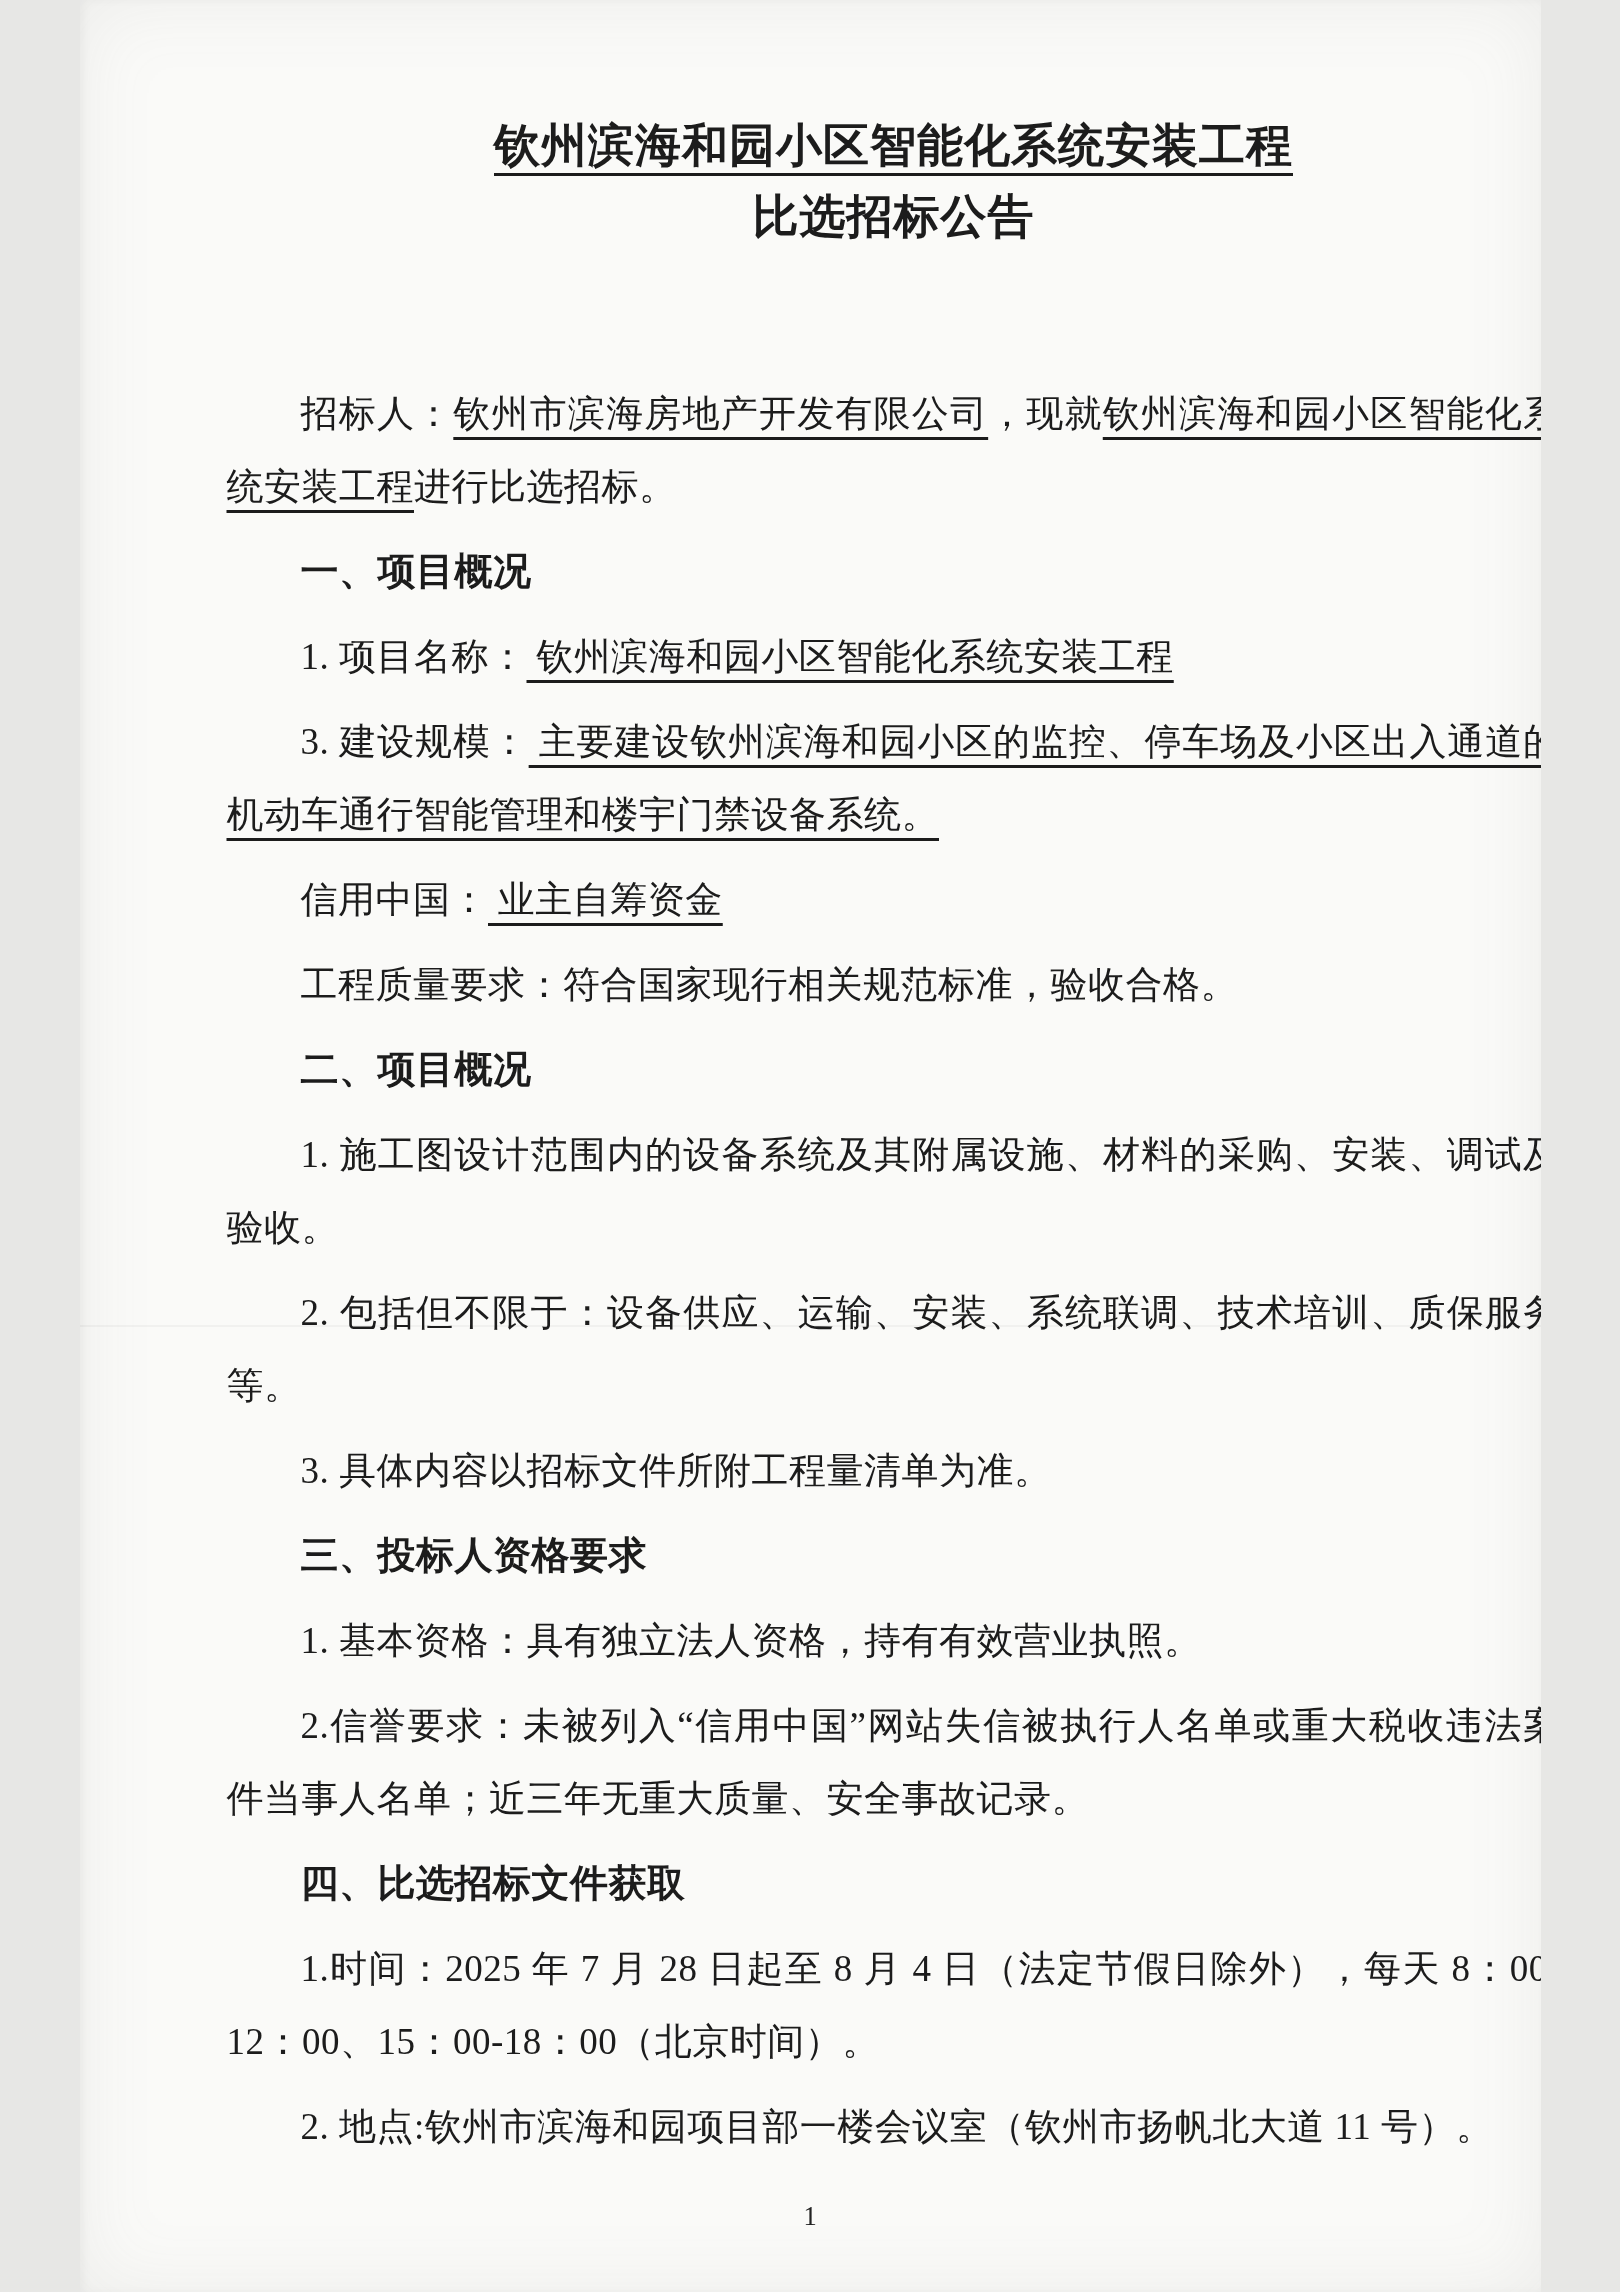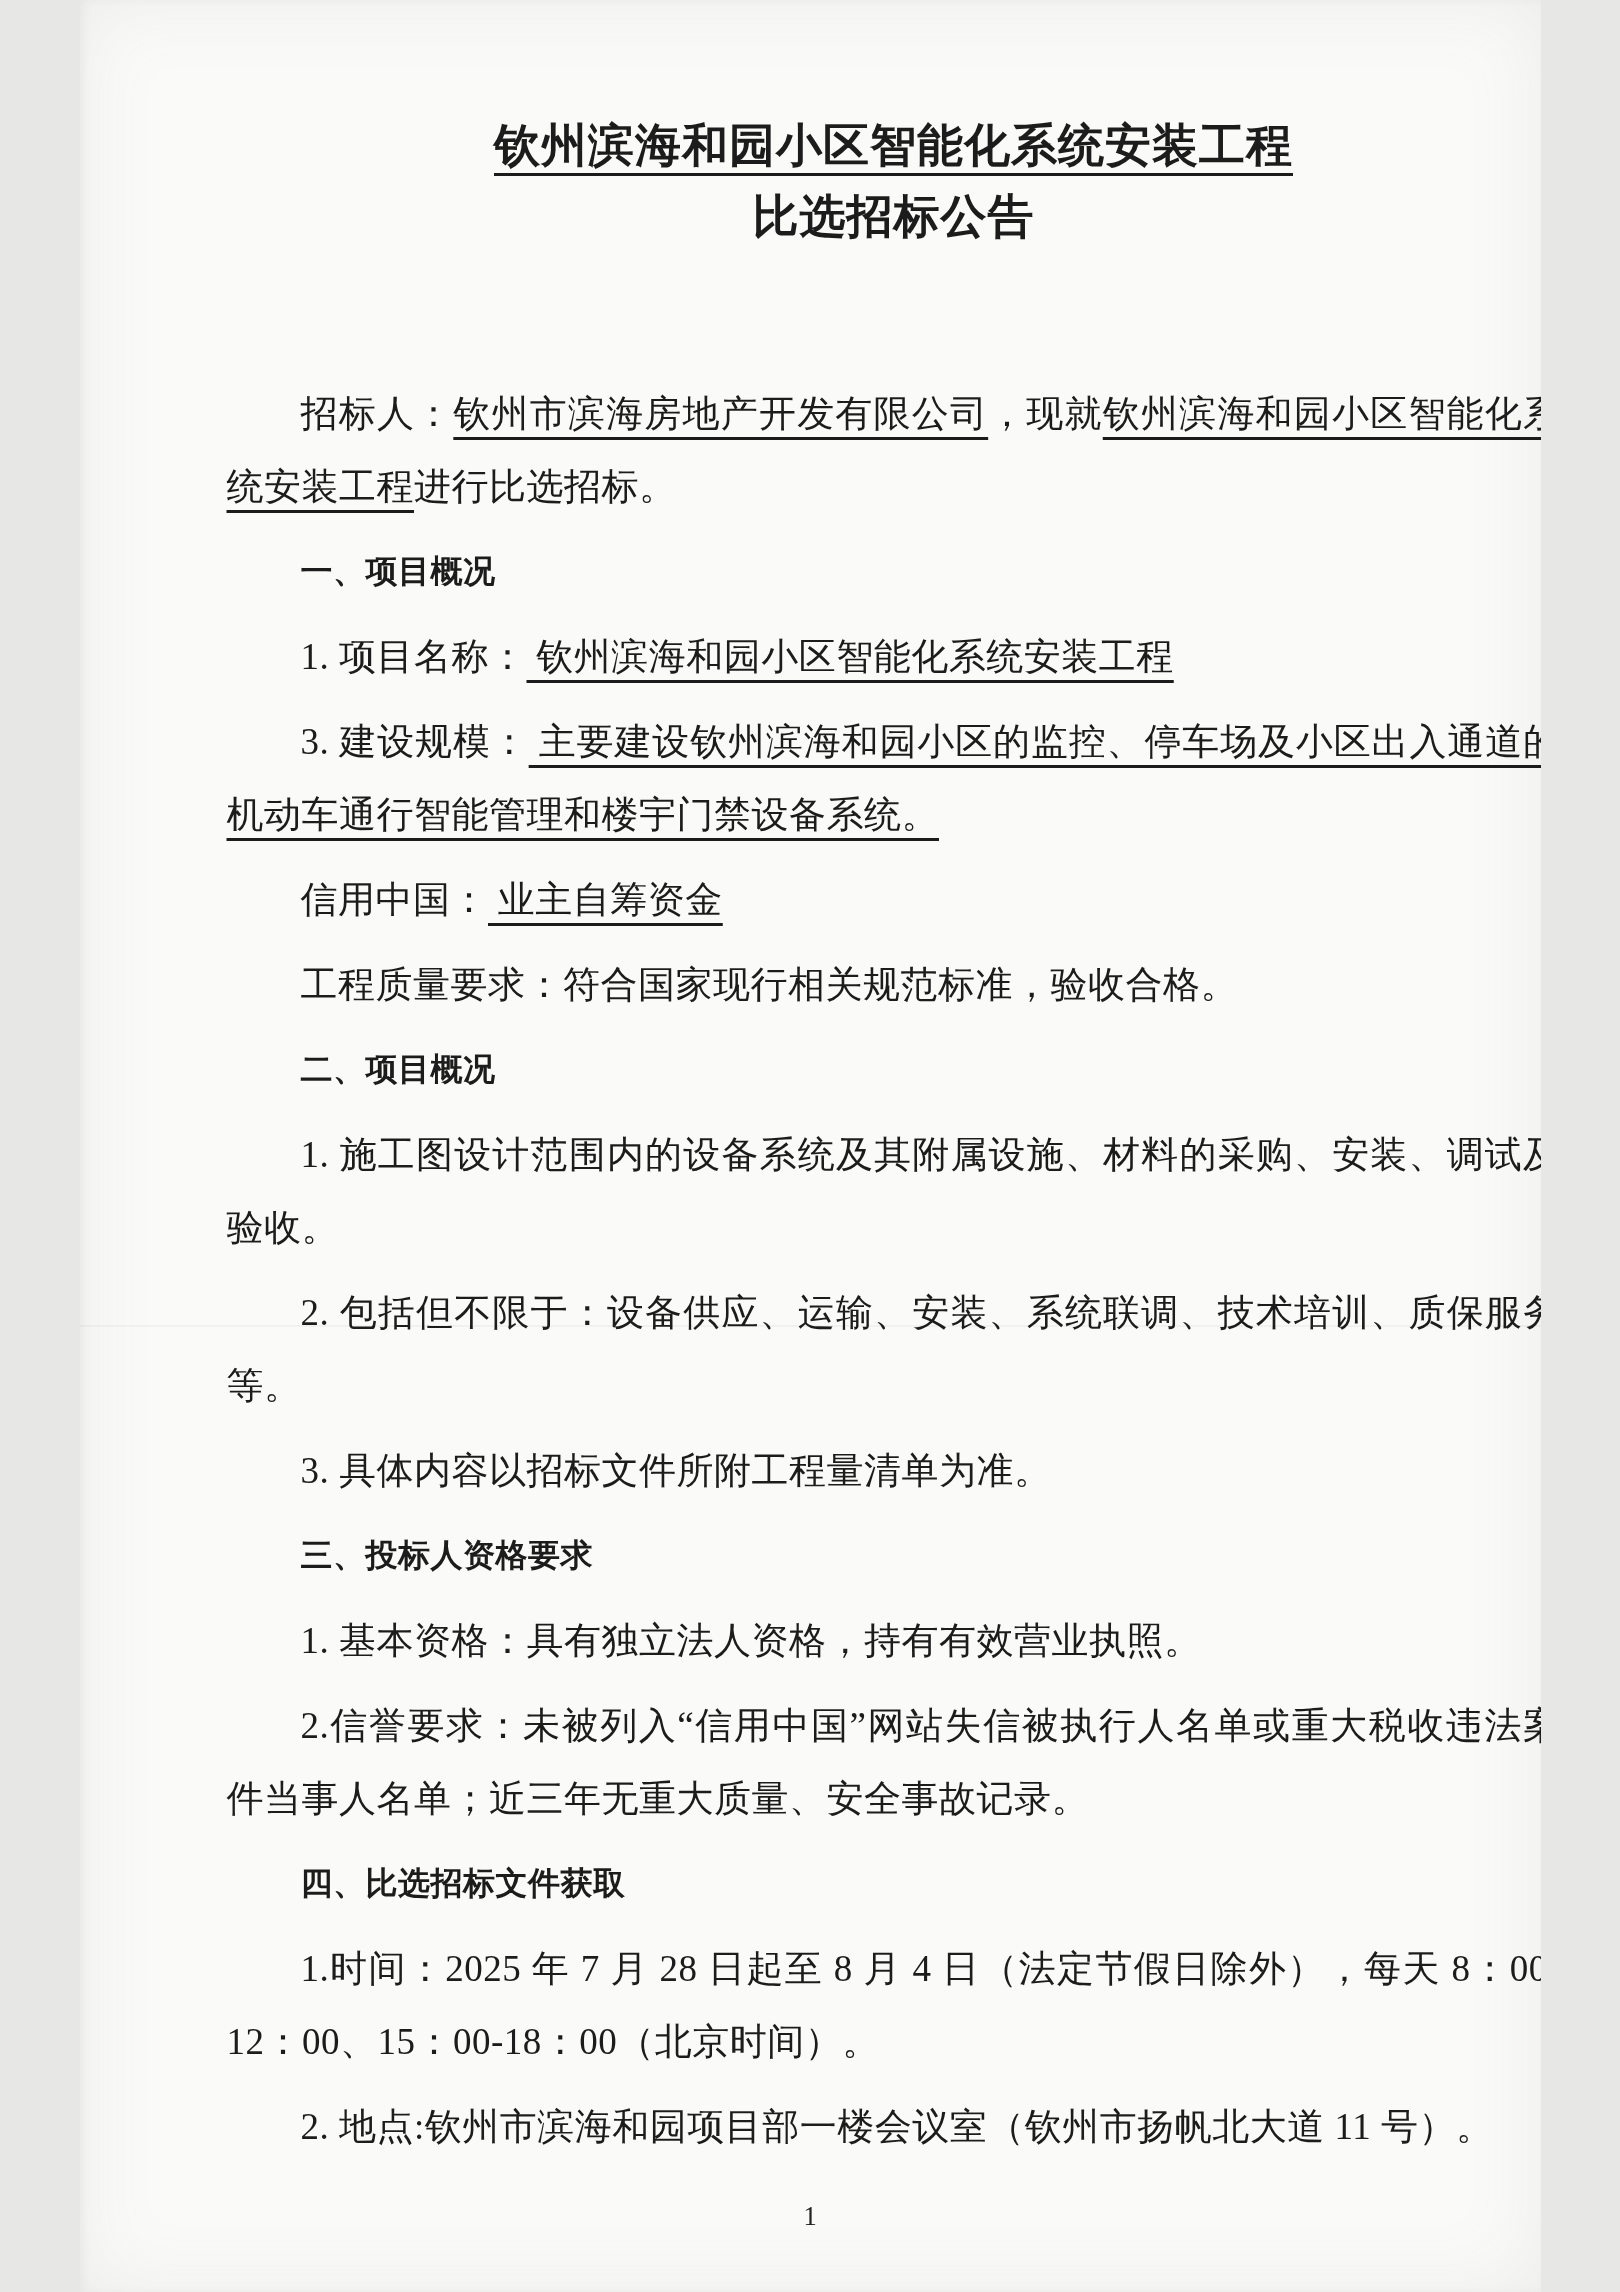--- a/index.html
+++ b/index.html
@@ -51,21 +51,21 @@
     margin: 12px;
     font-size: 37px;
     line-height: 73px;
     text-align: justify;
     text-indent: 74px;
     letter-spacing: 0.5px;
   }
   .doc-body p.para.heading {
     font-family: "Liberation Sans", "DejaVu Sans", sans-serif;
     font-weight: bold;
-    font-size: 32px;
+    font-size: 38px;
   }
   .doc-body span.u {
     text-decoration: underline;
     text-decoration-thickness: 2.5px;
     text-underline-offset: 10.8px;
   }
   .page-number {
     position: absolute;
     left: 0;
     width: 100%;

